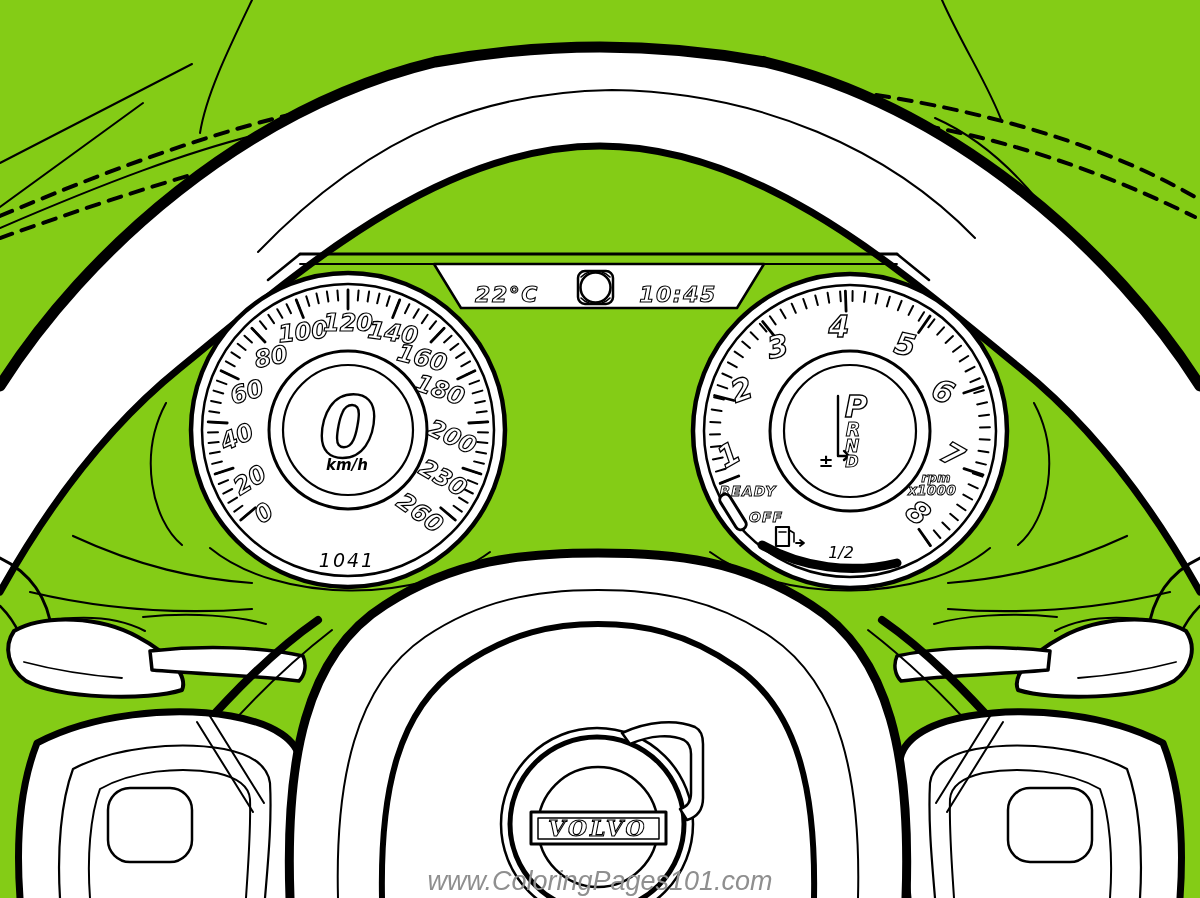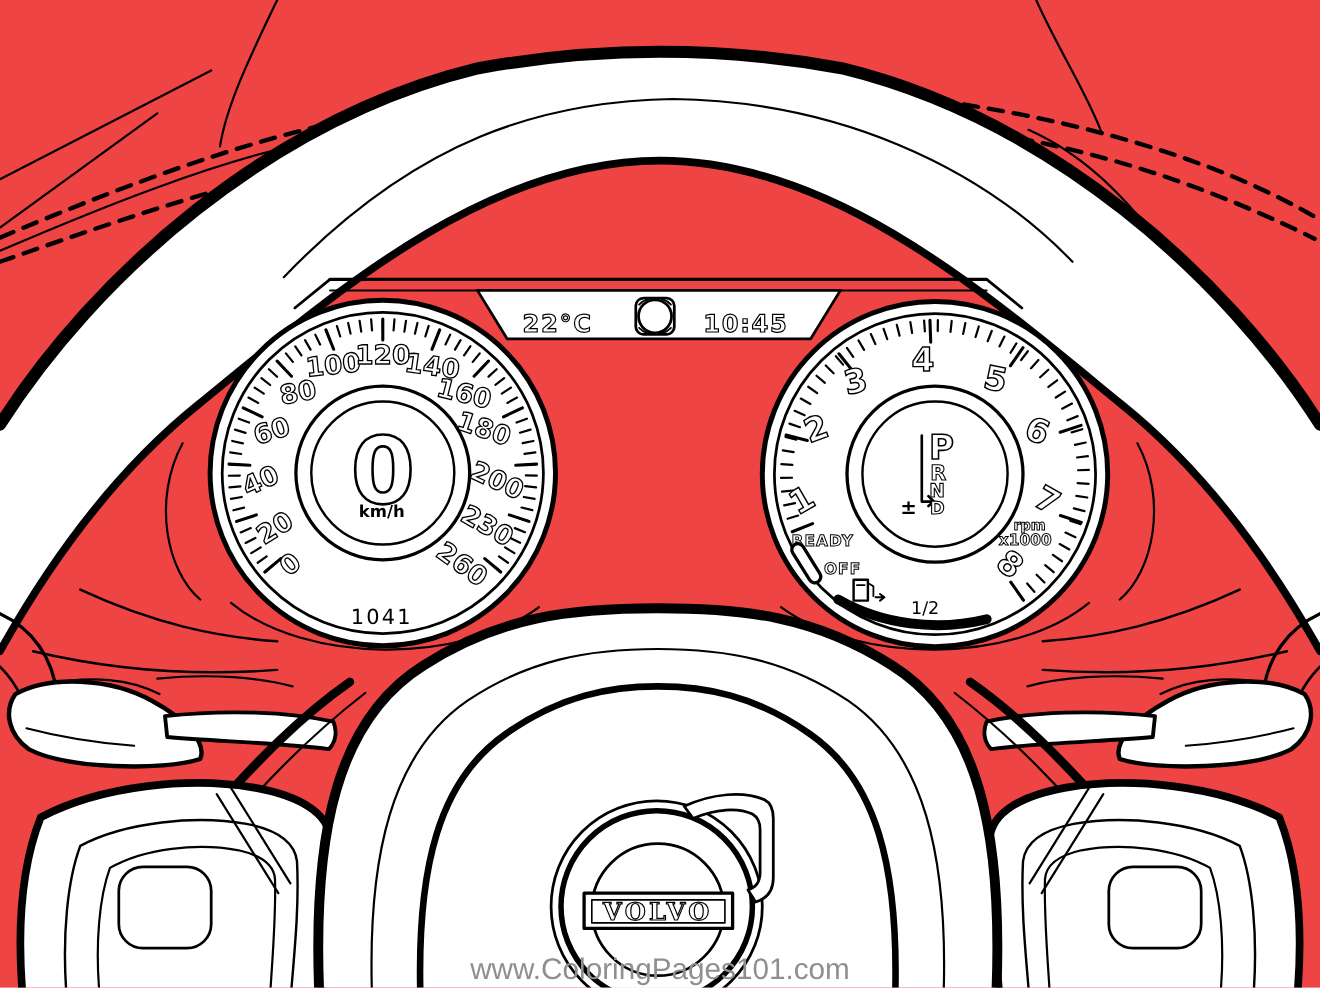--- a/index.html
+++ b/index.html
@@ -1,16 +1,16 @@
 <!DOCTYPE html>
 <html><head>
 <meta charset="utf-8">
 <style>
   html,body{margin:0;padding:0;background:#fff;}
-  .page{width:1200px;height:898px;position:relative;background:#ef4444;overflow:hidden;}
+  .page{width:1200px;height:898px;position:relative;background:#84cc16;overflow:hidden;font-style:italic;}
   svg{display:block;}
   .ln{fill:none;stroke:#000;stroke-linecap:round;stroke-linejoin:round;}
   .fw{fill:#fff;stroke:#000;stroke-linecap:round;stroke-linejoin:round;}
   .solid{fill:#000;stroke:none;}
   .otext{fill:#fff;stroke:#000;}
   .sans{font-family:"DejaVu Sans",sans-serif;font-weight:bold;}
   .sansr{font-family:"DejaVu Sans",sans-serif;}
   .serif{font-family:"DejaVu Serif",serif;font-weight:bold;}
   .footerf{font-family:"Liberation Sans",sans-serif;}
 </style>

